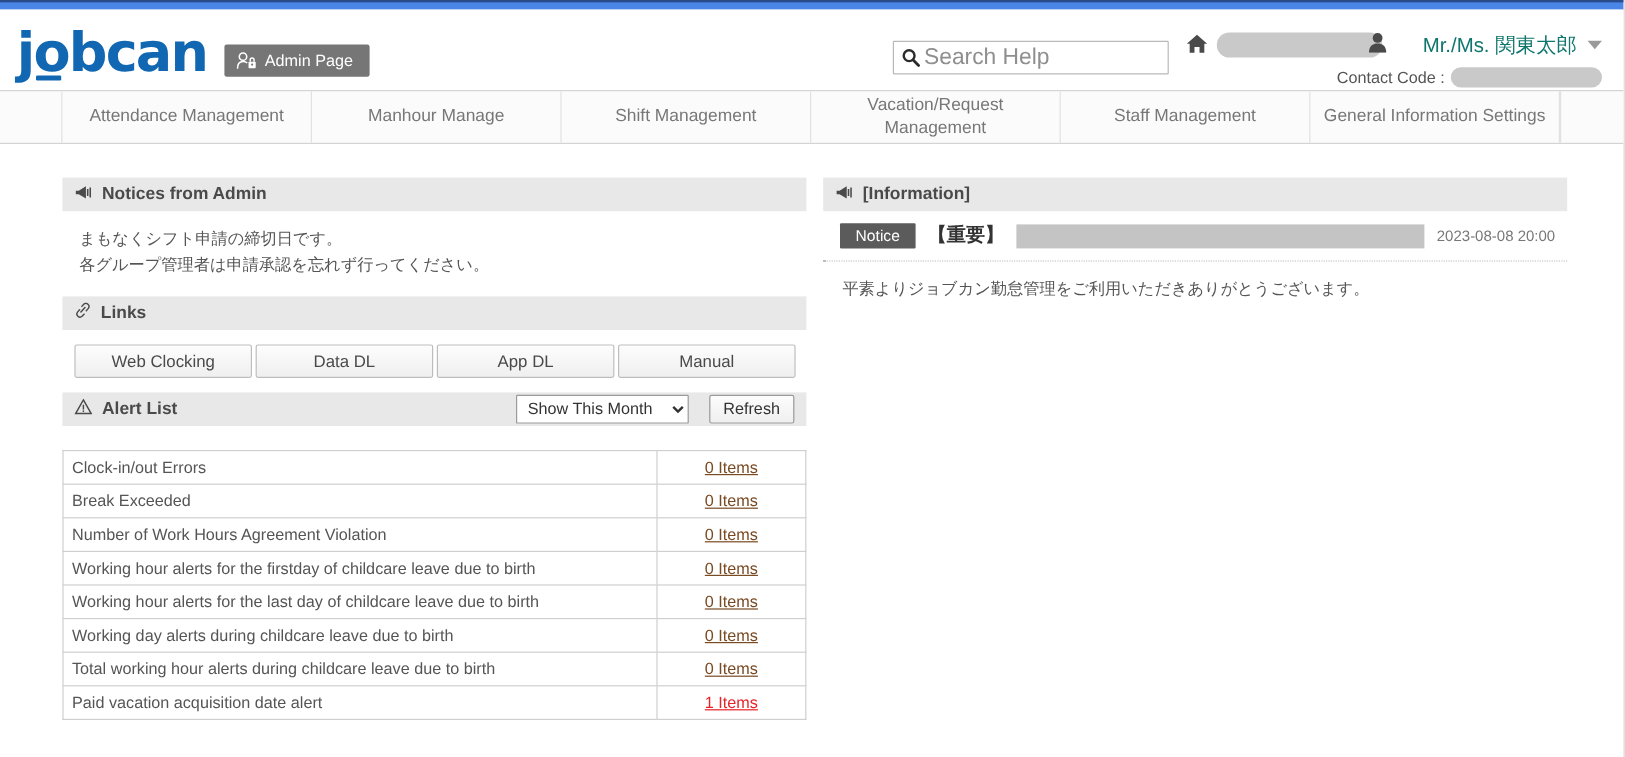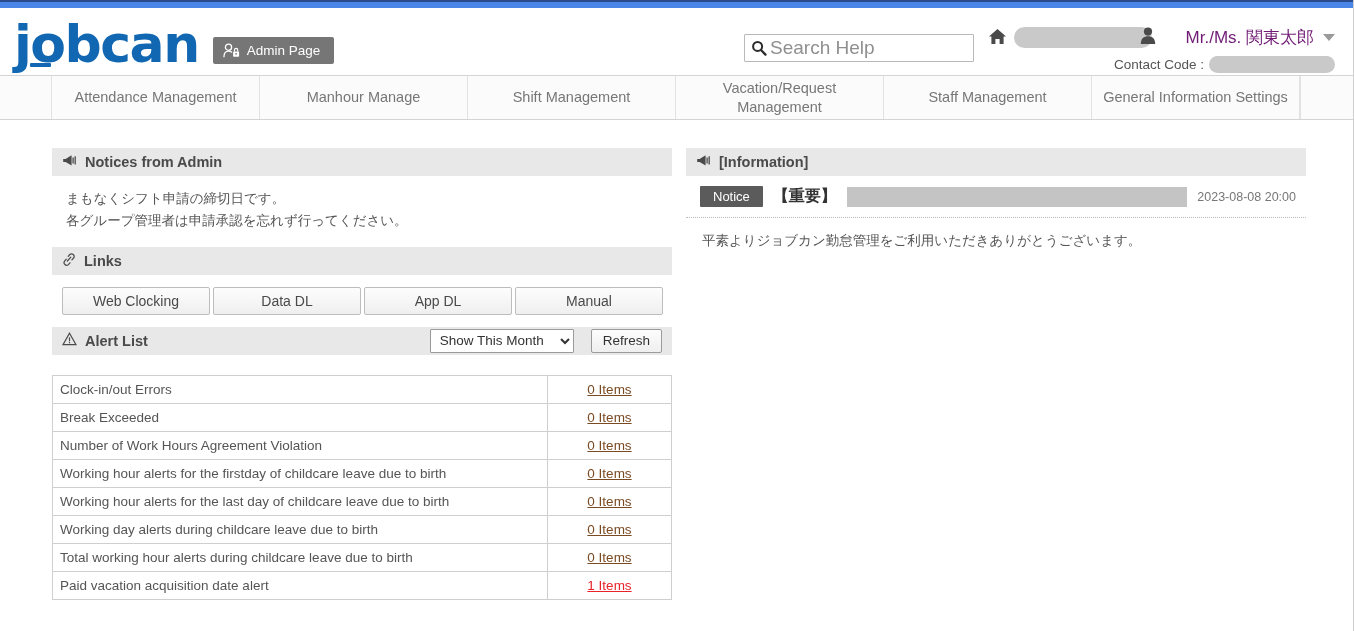--- a/index.html
+++ b/index.html
@@ -42,21 +42,21 @@
   }
   .logo-wrap {
     position: absolute;
     left: 14px;
     top: 16px;
     display: flex;
     align-items: center;
   }
   .logo-text {
     font-family: "DejaVu Sans", sans-serif;
-    font-size: 52px;
+    font-size: 45px;
     font-weight: 700;
     color: #1267b2;
     letter-spacing: -1.5px;
     line-height: 40px;
     position: relative;
     padding-bottom: 2px;
   }
   .logo-underline {
     position: absolute;
     left: 16px;
@@ -130,21 +130,21 @@
   .user-row {
     position: absolute;
     right: 18px;
     top: 18px;
     display: flex;
     align-items: center;
     gap: 6px;
     color: #555;
     font-size: 17px;
   }
-  .user-name { color: #701a75; font-size: 17px; white-space: nowrap; margin-left: 24px; }
+  .user-name { color: #0f766e; font-size: 17px; white-space: nowrap; margin-left: 24px; }
   .caret-down {
     width: 0; height: 0;
     border-left: 6px solid transparent;
     border-right: 6px solid transparent;
     border-top: 7px solid #9a9a9a;
     margin-left: 3px;
   }
   .contact-row {
     position: absolute;
     right: 18px;

